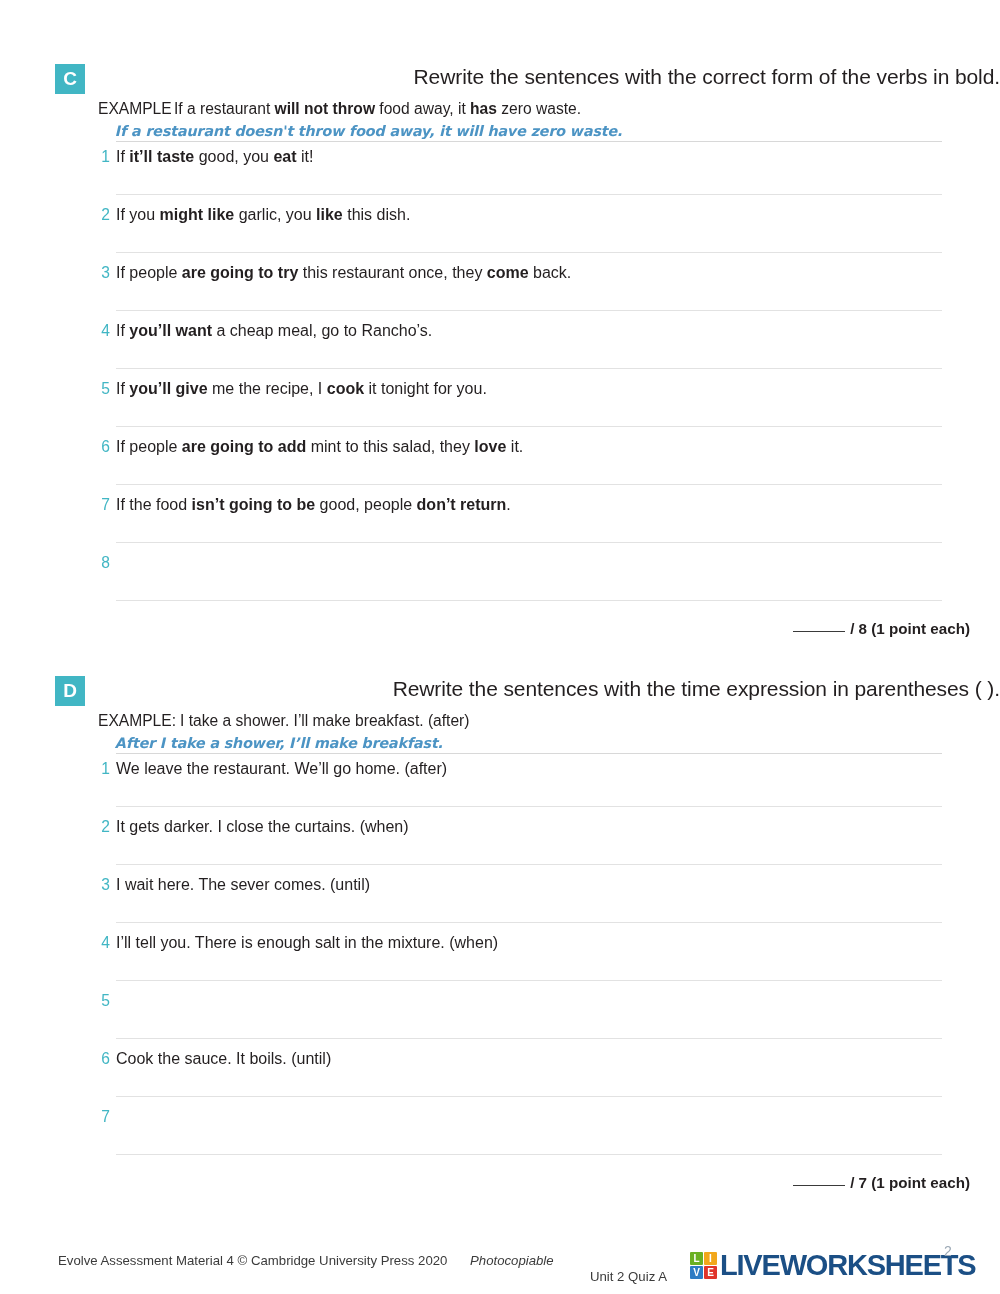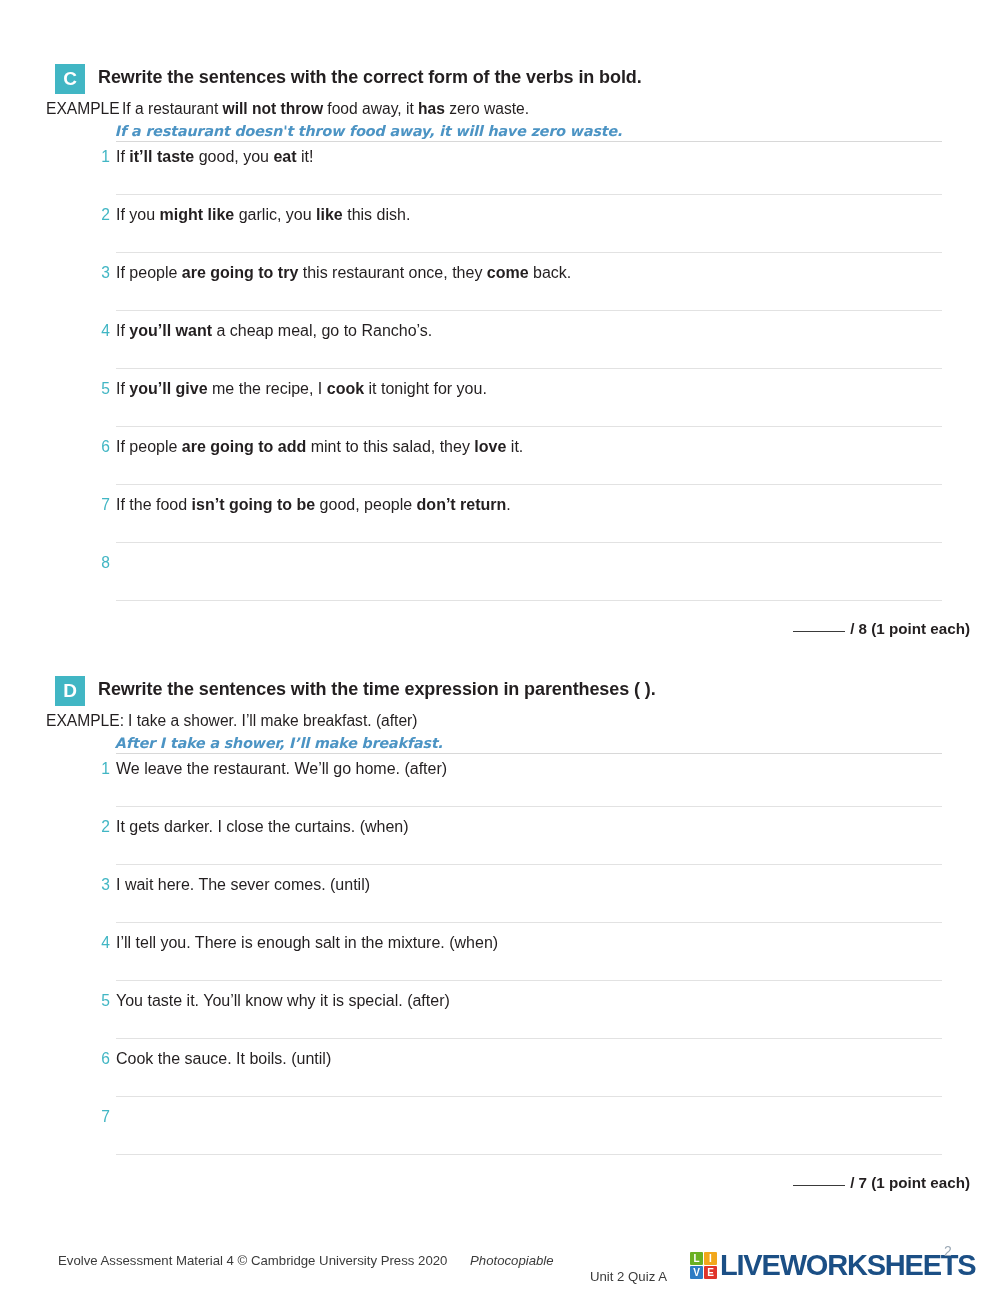--- a/index.html
+++ b/index.html
@@ -47,31 +47,32 @@
     height: 30px;
     background: #41b6c4;
     color: #ffffff;
     font-size: 19px;
     font-weight: bold;
     line-height: 30px;
     text-align: center;
     letter-spacing: 0px;
   }
   .section-title {
-    font-size: 18px;
+    font-size: 21px;
     line-height: 26px;
     color: #231f20;
-    font-weight: bold;
+    font-weight: normal;
     letter-spacing: -0.1px;
     white-space: nowrap;
+    text-align: right;
   }
 
   
   .example-row {
-    padding-left: 46px;
+    padding-left: 98px;
     font-size: 15.6px;
     line-height: 22px;
     color: #231f20;
     white-space: nowrap;
   }
   .example-label {
     display: inline-block;
     min-width: 76px;
   }
   .example-label.wide { min-width: 82px; }
@@ -314,21 +315,20 @@
           <div class="qtext"><span>I wait here. The sever comes. (until)</span></div>
           <div class="qrule"></div>
         </div>
         <div class="qitem">
           <div class="qnum">4</div>
           <div class="qtext"><span>I’ll tell you. There is enough salt in the mixture. (when)</span></div>
           <div class="qrule"></div>
         </div>
         <div class="qitem">
           <div class="qnum">5</div>
-          <div class="qtext"><span>You taste it. You’ll know why it is special. (after)</span></div>
           <div class="qrule"></div>
         </div>
         <div class="qitem">
           <div class="qnum">6</div>
           <div class="qtext"><span>Cook the sauce. It boils. (until)</span></div>
           <div class="qrule"></div>
         </div>
         <div class="qitem">
           <div class="qnum">7</div>
           <div class="qrule"></div>

